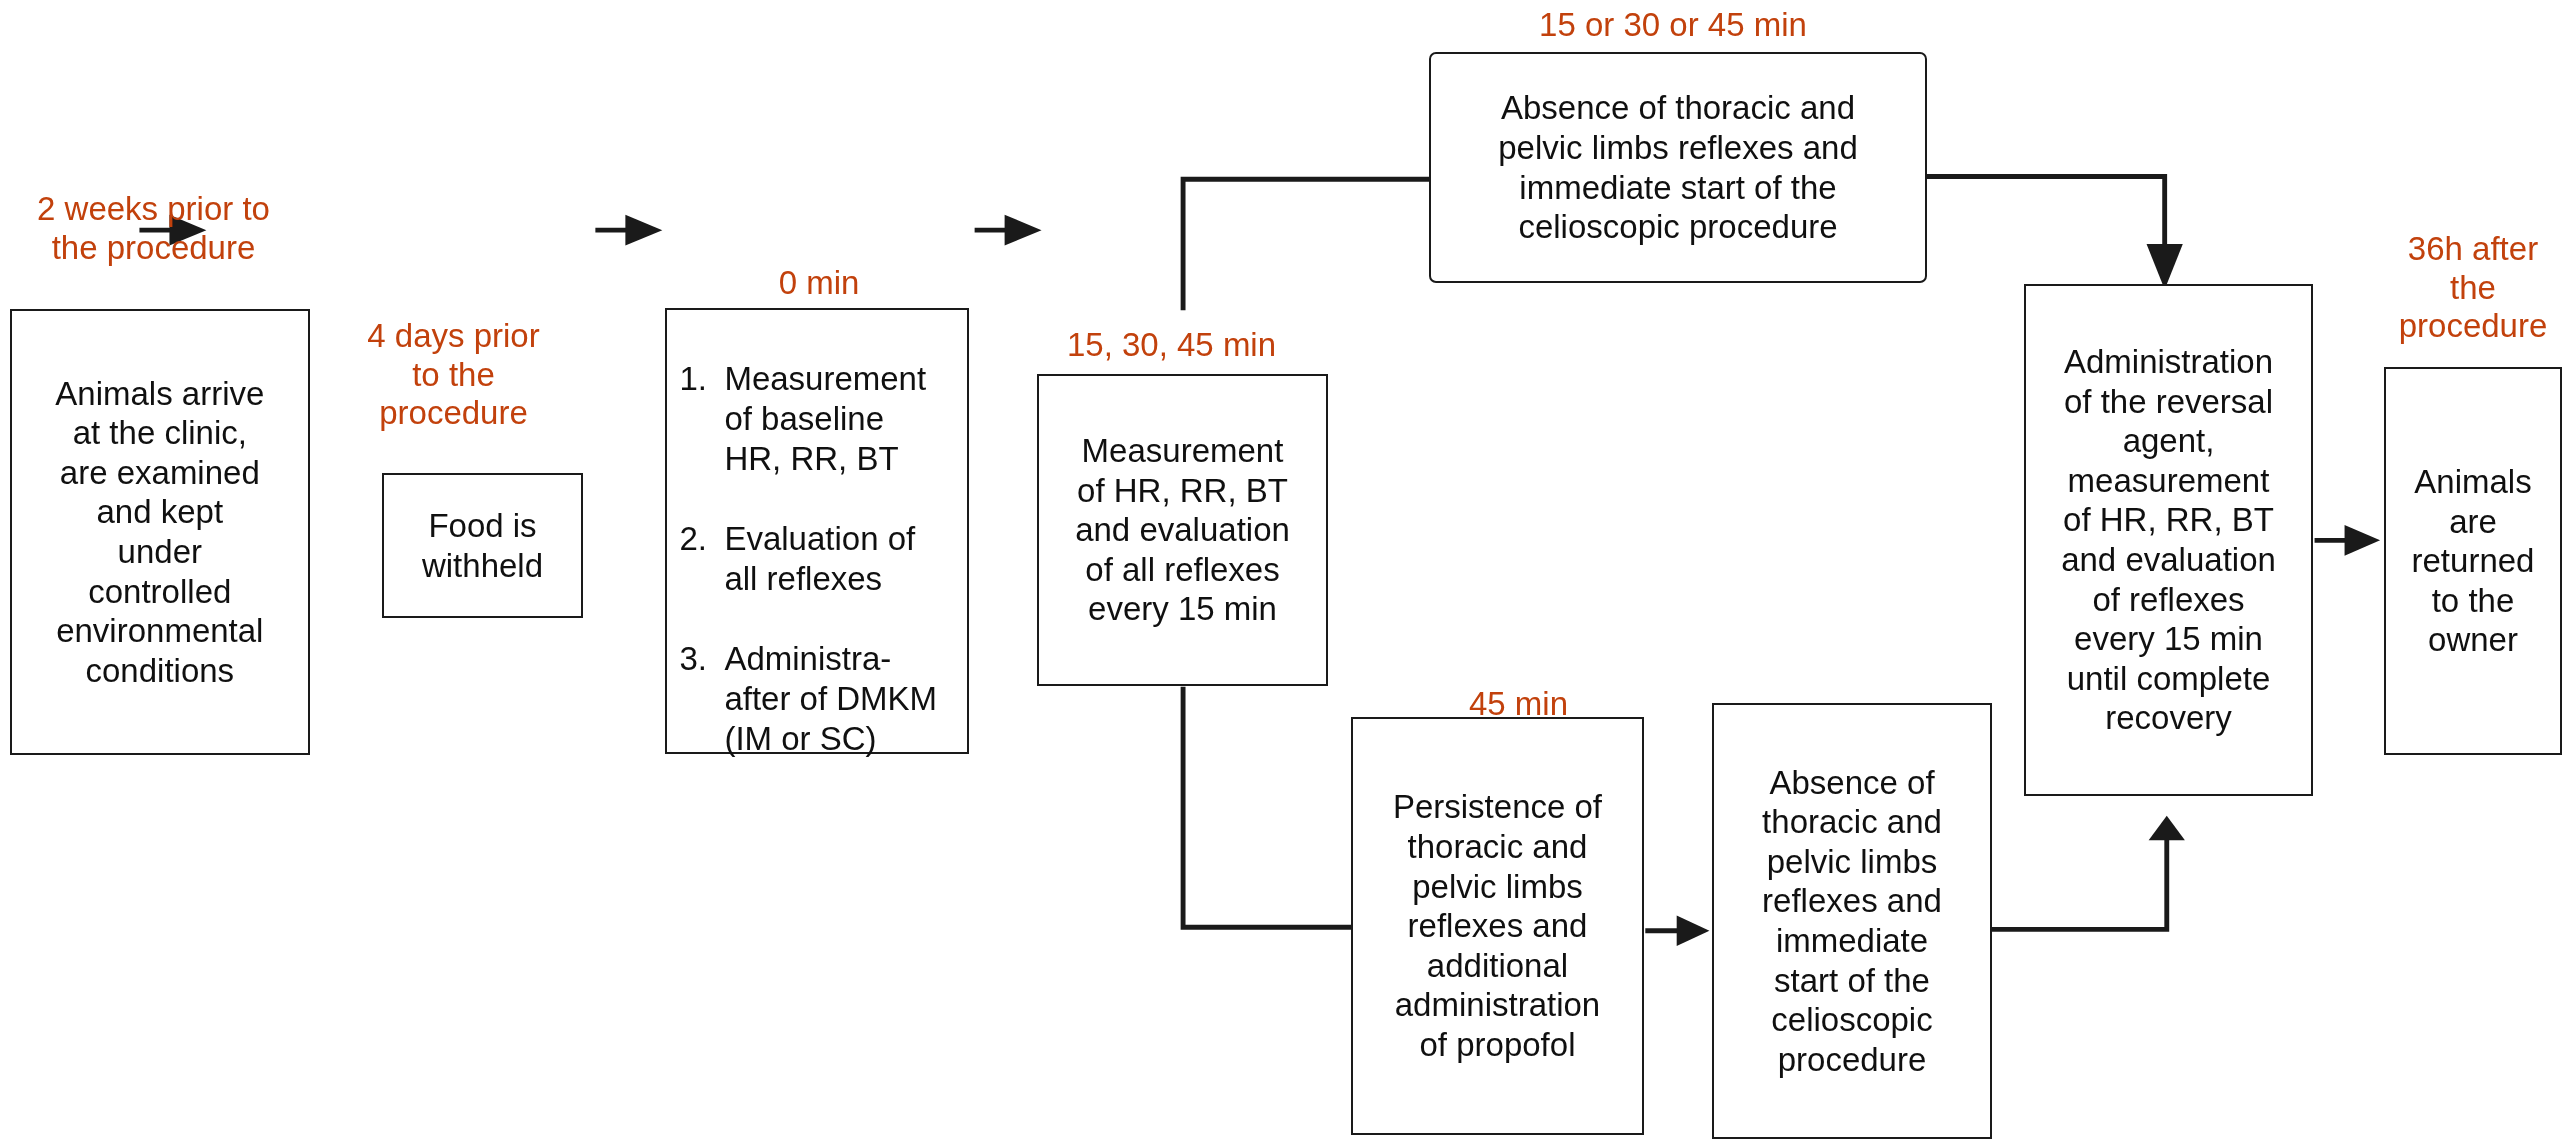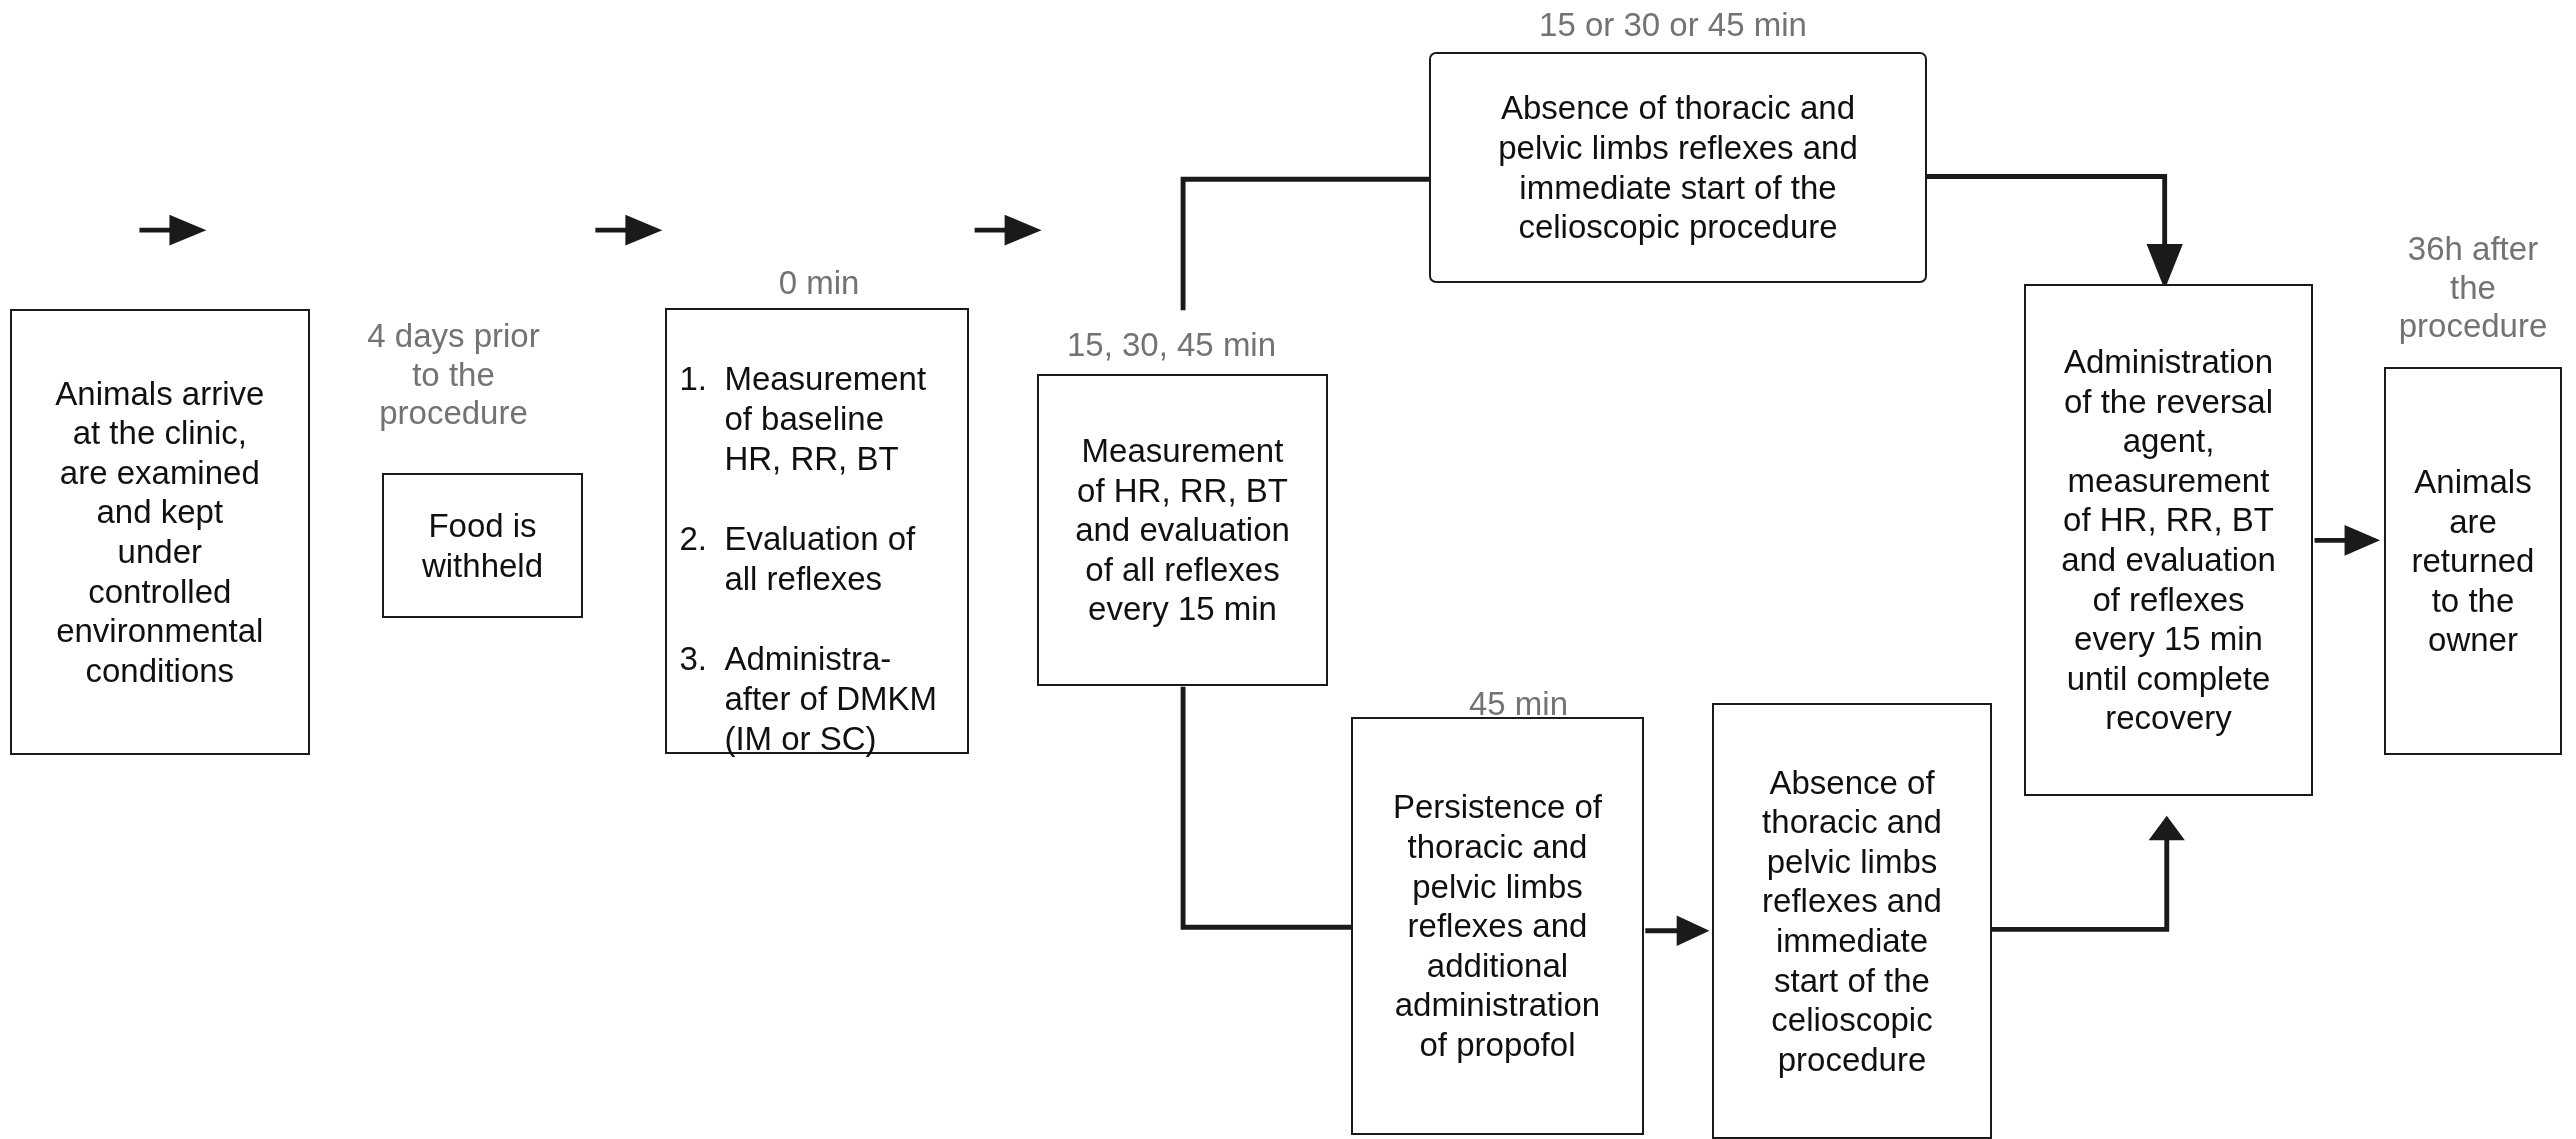--- a/index.html
+++ b/index.html
@@ -29,21 +29,21 @@
     font-size: 33px;
     padding: 7px 5.6px;
     white-space: pre-line;
   }
   .caption {
     position: absolute;
     text-align: center;
     font-size: 33px;
     line-height: 1.17;
     white-space: pre-line;
-    color: #737373;
+    color: #c2410c;
   }
   .node.list {
     text-align: left;
     justify-content: flex-start;
     align-items: flex-start;
     padding: 9.8px 8.4px 8.4px 11px;
   }
   .node.list ol {
     margin: 0;
     padding: 0 0 0 1.4px;
@@ -120,20 +120,22 @@
       <path class="wire" d="M2852,1333 L3108,1333 L3108,1200"></path>
       <polygon class="head" points="3082,1205 3108,1170 3134,1205"></polygon>
     </g>
 
     <g>
       <line class="wire" x1="3320" y1="775" x2="3368" y2="775"></line>
       <polygon class="head" points="3363,753 3414,775 3363,797"></polygon>
     </g>
   </svg>
 
+  <div class="caption" style="left:0px; top:190px; width:307px;">2 weeks prior to
+the procedure</div>
 
   <div class="node" style="left:9.8px; top:309px; width:300px; height:446px;">Animals arrive
 at the clinic,
 are examined
 and kept
 under
 controlled
 environmental
 conditions</div>
 

